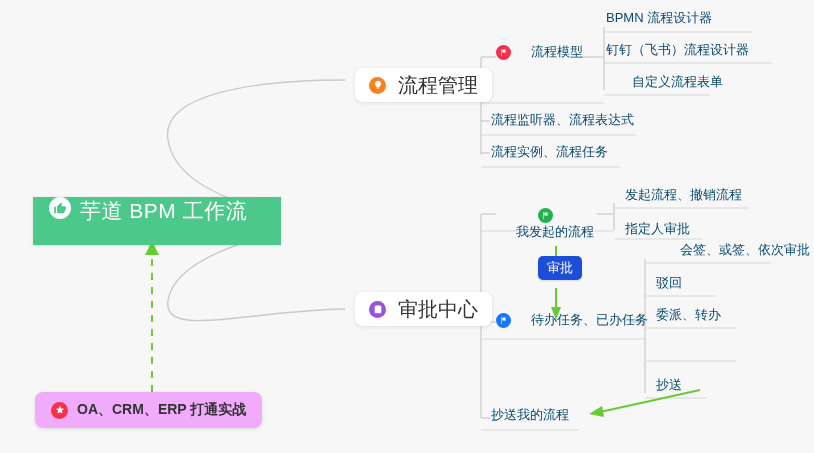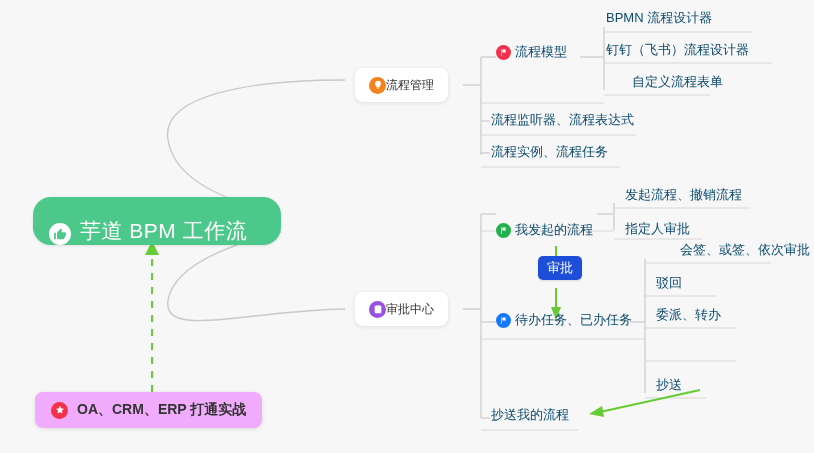--- a/index.html
+++ b/index.html
@@ -12,22 +12,22 @@
   }
   #stage{position:relative;width:814px;height:453px;}
   svg.wires{position:absolute;left:0;top:0;width:814px;height:453px;pointer-events:none;}
 
   
   .root-node{
     position:absolute;
     left:33px;top:197px;
     width:248px;height:48px;
     background:#4cc88a;
-    border-radius:18px;
-    display:flex;align-items:flex-end;
+    border-radius:0;
+    display:flex;align-items:flex-start;
     padding-left:16px;
     box-sizing:border-box;
     box-shadow:0 1px 3px rgba(0,0,0,.10);
   }
   .root-label{
     color:#ffffff;
     font-size:21px;
     letter-spacing:.5px;
     margin-left:9px;
     white-space:nowrap;
@@ -39,34 +39,34 @@
     background:#ffffff;
     border-radius:8px;
     box-shadow:0 1px 4px rgba(0,0,0,.11);
     display:flex;align-items:center;
     box-sizing:border-box;
     padding:0 14px;
     height:34px;
     white-space:nowrap;
   }
   .card .card-label{
-    font-size:12px;color:#333333;margin-left:0;
+    font-size:20px;color:#333333;margin-left:12px;
   }
 
   
   .leaf{
     position:absolute;
     display:flex;align-items:center;
     white-space:nowrap;
     font-size:13px;
     color:#0c4a6e;
     padding-bottom:5px;
   }
   .leaf .leaf-label{margin-left:0;}
-  .leaf.with-icon .leaf-label{margin-left:4px;}
+  .leaf.with-icon .leaf-label{margin-left:20px;}
 
   
   .ico{
     display:inline-flex;align-items:center;justify-content:center;
     border-radius:50%;
     flex:0 0 auto;
   }
   .ico-lg{width:22px;height:22px;}
   .ico-md{width:17px;height:17px;}
   .ico-sm{width:15px;height:15px;}
@@ -223,21 +223,21 @@
   </div>
 
   <div class="leaf" style="left:606px;top:41px;">
     <span class="leaf-label">钉钉（飞书）流程设计器</span>
   </div>
 
   <div class="leaf" style="left:632px;top:73px;">
     <span class="leaf-label">自定义流程表单</span>
   </div>
 
-  <div class="leaf with-icon" style="left:496px;top:221px;">
+  <div class="leaf with-icon" style="left:496px;top:208px;flex-direction:column;">
     <span class="ico ico-sm" style="background:#22b14c;">
       <svg width="9" height="9" viewBox="0 0 24 24" fill="#ffffff">
         <path d="M6 3h1.6v18H6V3zm3 1h10l-2.2 4L19 12H9V4z"></path>
       </svg>
     </span>
     <span class="leaf-label">我发起的流程</span>
   </div>
 
   <div class="leaf with-icon" style="left:496px;top:311px;">
     <span class="ico ico-sm" style="background:#1677ff;">

